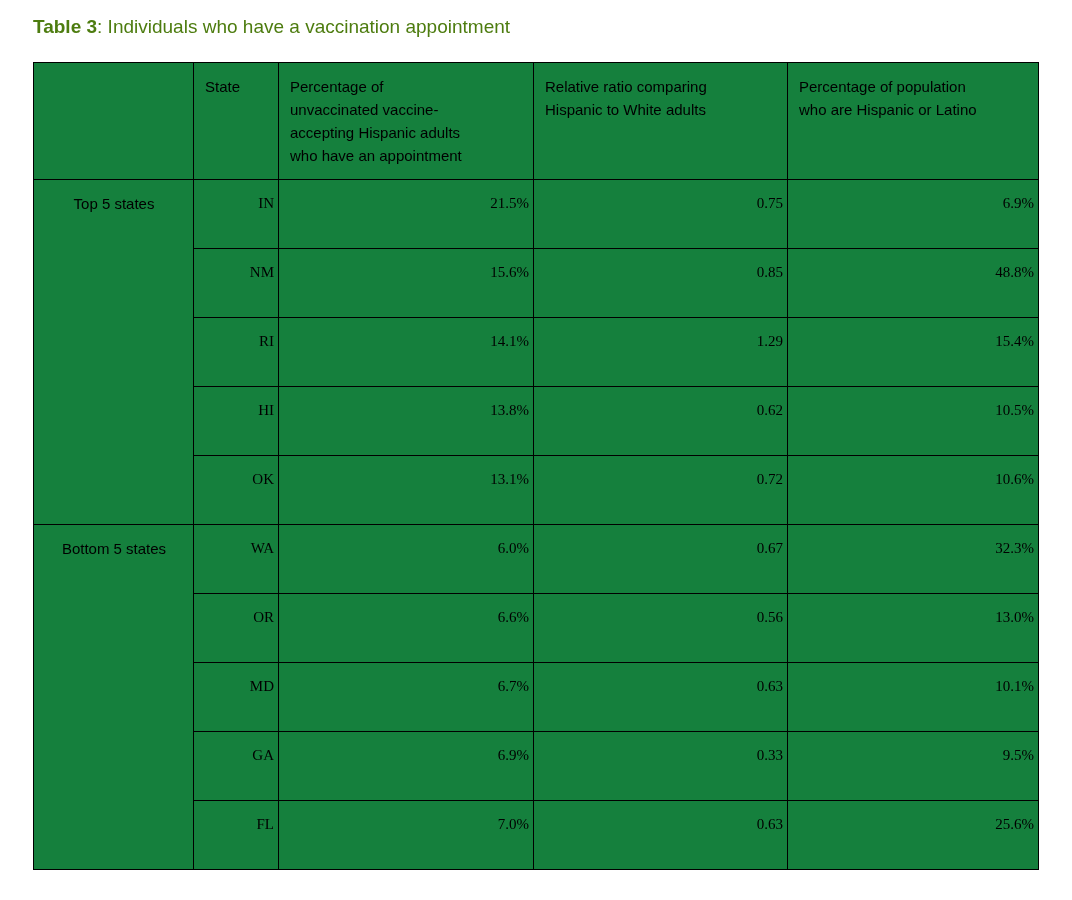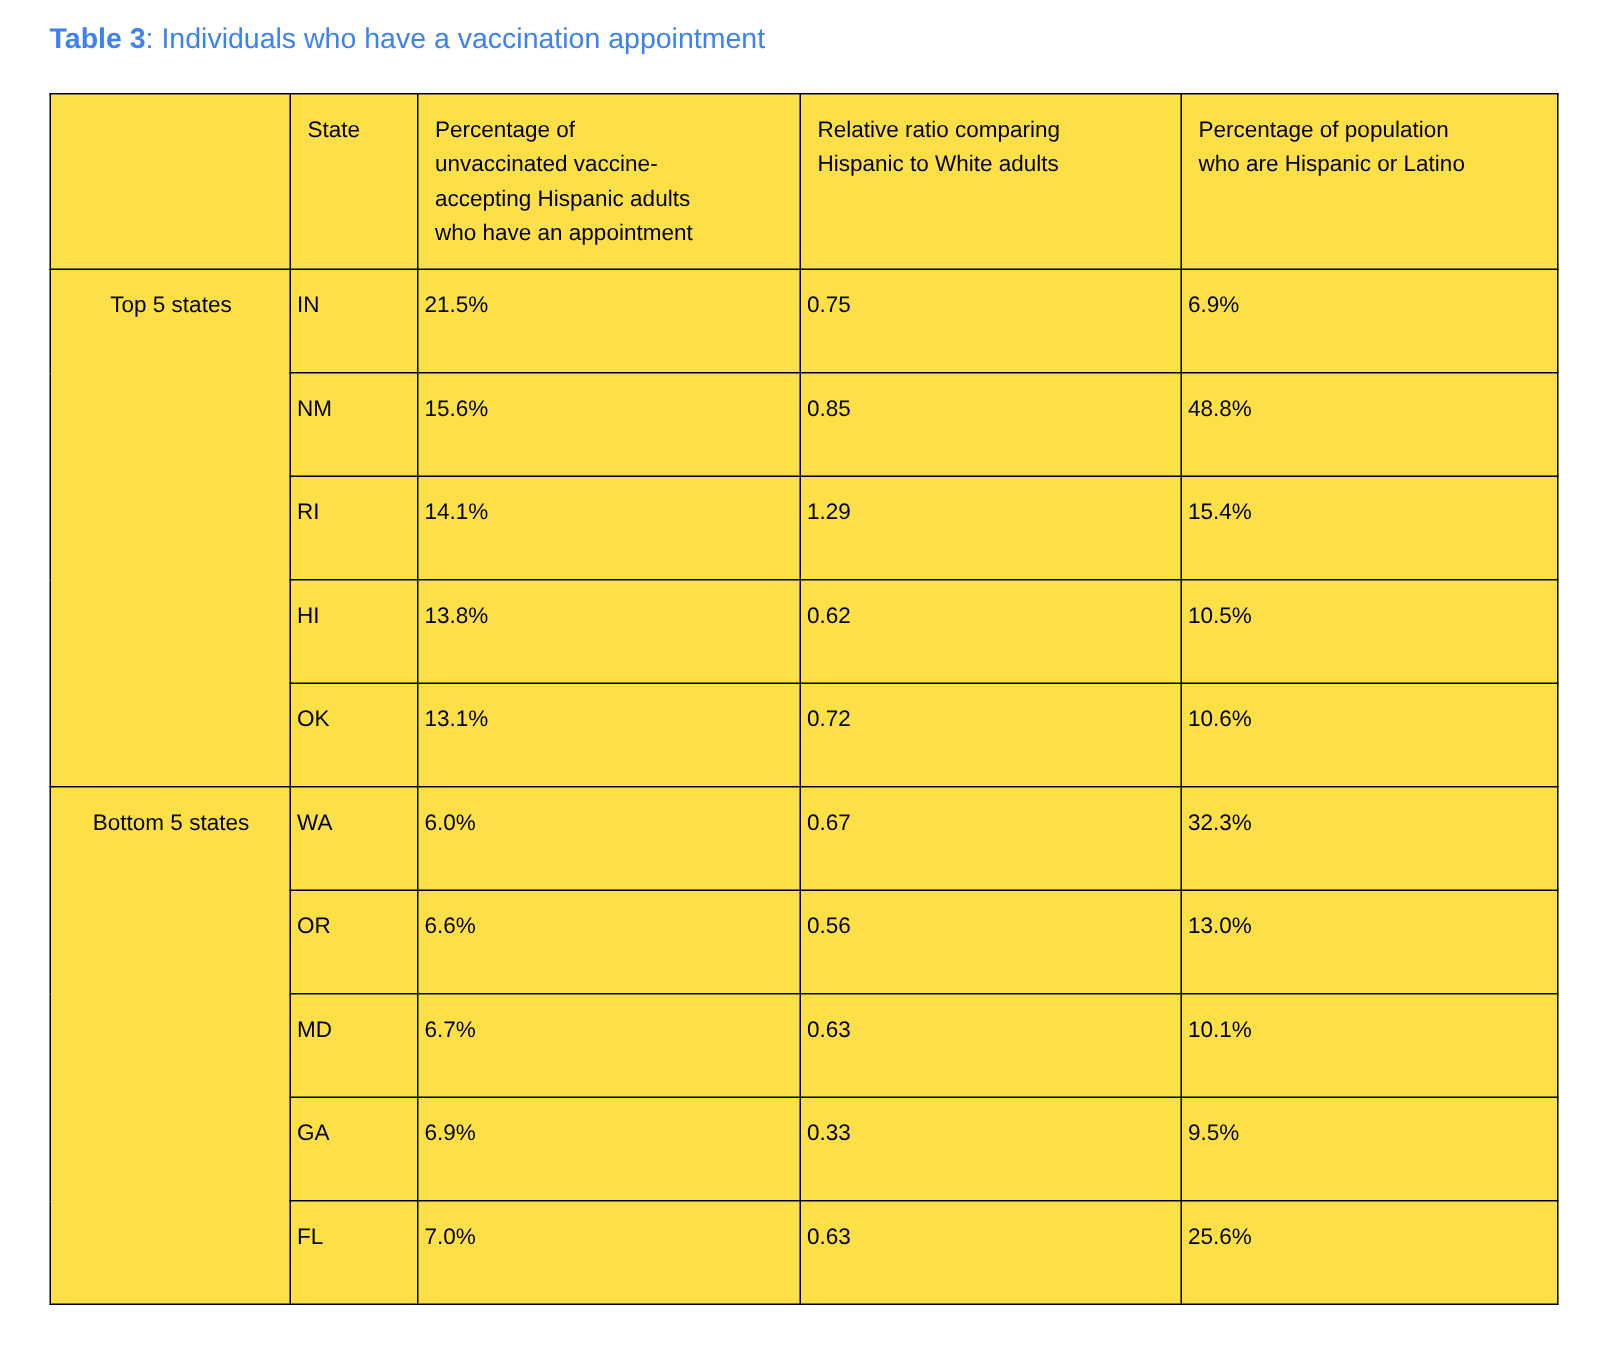--- a/index.html
+++ b/index.html
@@ -10,55 +10,56 @@
     font-family: "Liberation Sans", sans-serif;
     color: #000000;
     overflow: hidden;
   }
   .page {
     padding: 14px 0 0 33px;
   }
   .title {
     font-size: 19px;
     line-height: 26px;
-    color: #3b82f6;
+    color: #4d7c0f;
   }
   .title .bold { font-weight: 700; }
   table.data-table {
     margin-top: 22px;
     border-collapse: collapse;
     table-layout: fixed;
     width: 1005px;
     background: #ffffff;
   }
   table.data-table th,
   table.data-table td {
     border: 1.5px solid #000000;
     font-size: 15px;
     line-height: 23px;
     font-weight: 400;
     vertical-align: top;
     color: #000000;
-    background: #fde047;
+    background: #15803d;
     margin-top: 43px;
   }
   th.hdr {
     text-align: left;
     padding: 12px 10px 12px 11px;
     height: 117px;
     white-space: pre-line;
   }
   td.group-cell {
     text-align: center;
     padding: 12px 10px 0 11px;
   }
   td.state-cell,
   td.value-cell {
-    text-align: left;
+    text-align: right;
     padding: 12px 4px 0 4px;
+    font-family: Liberation Serif, serif;
   }
   tr.data-row { height: 69px; }
 </style>
 </head>
 <body>
 
 <div class="page">
 
   <div class="title">
     <span class="bold">Table 3</span><span>: Individuals who have a vaccination appointment</span>

